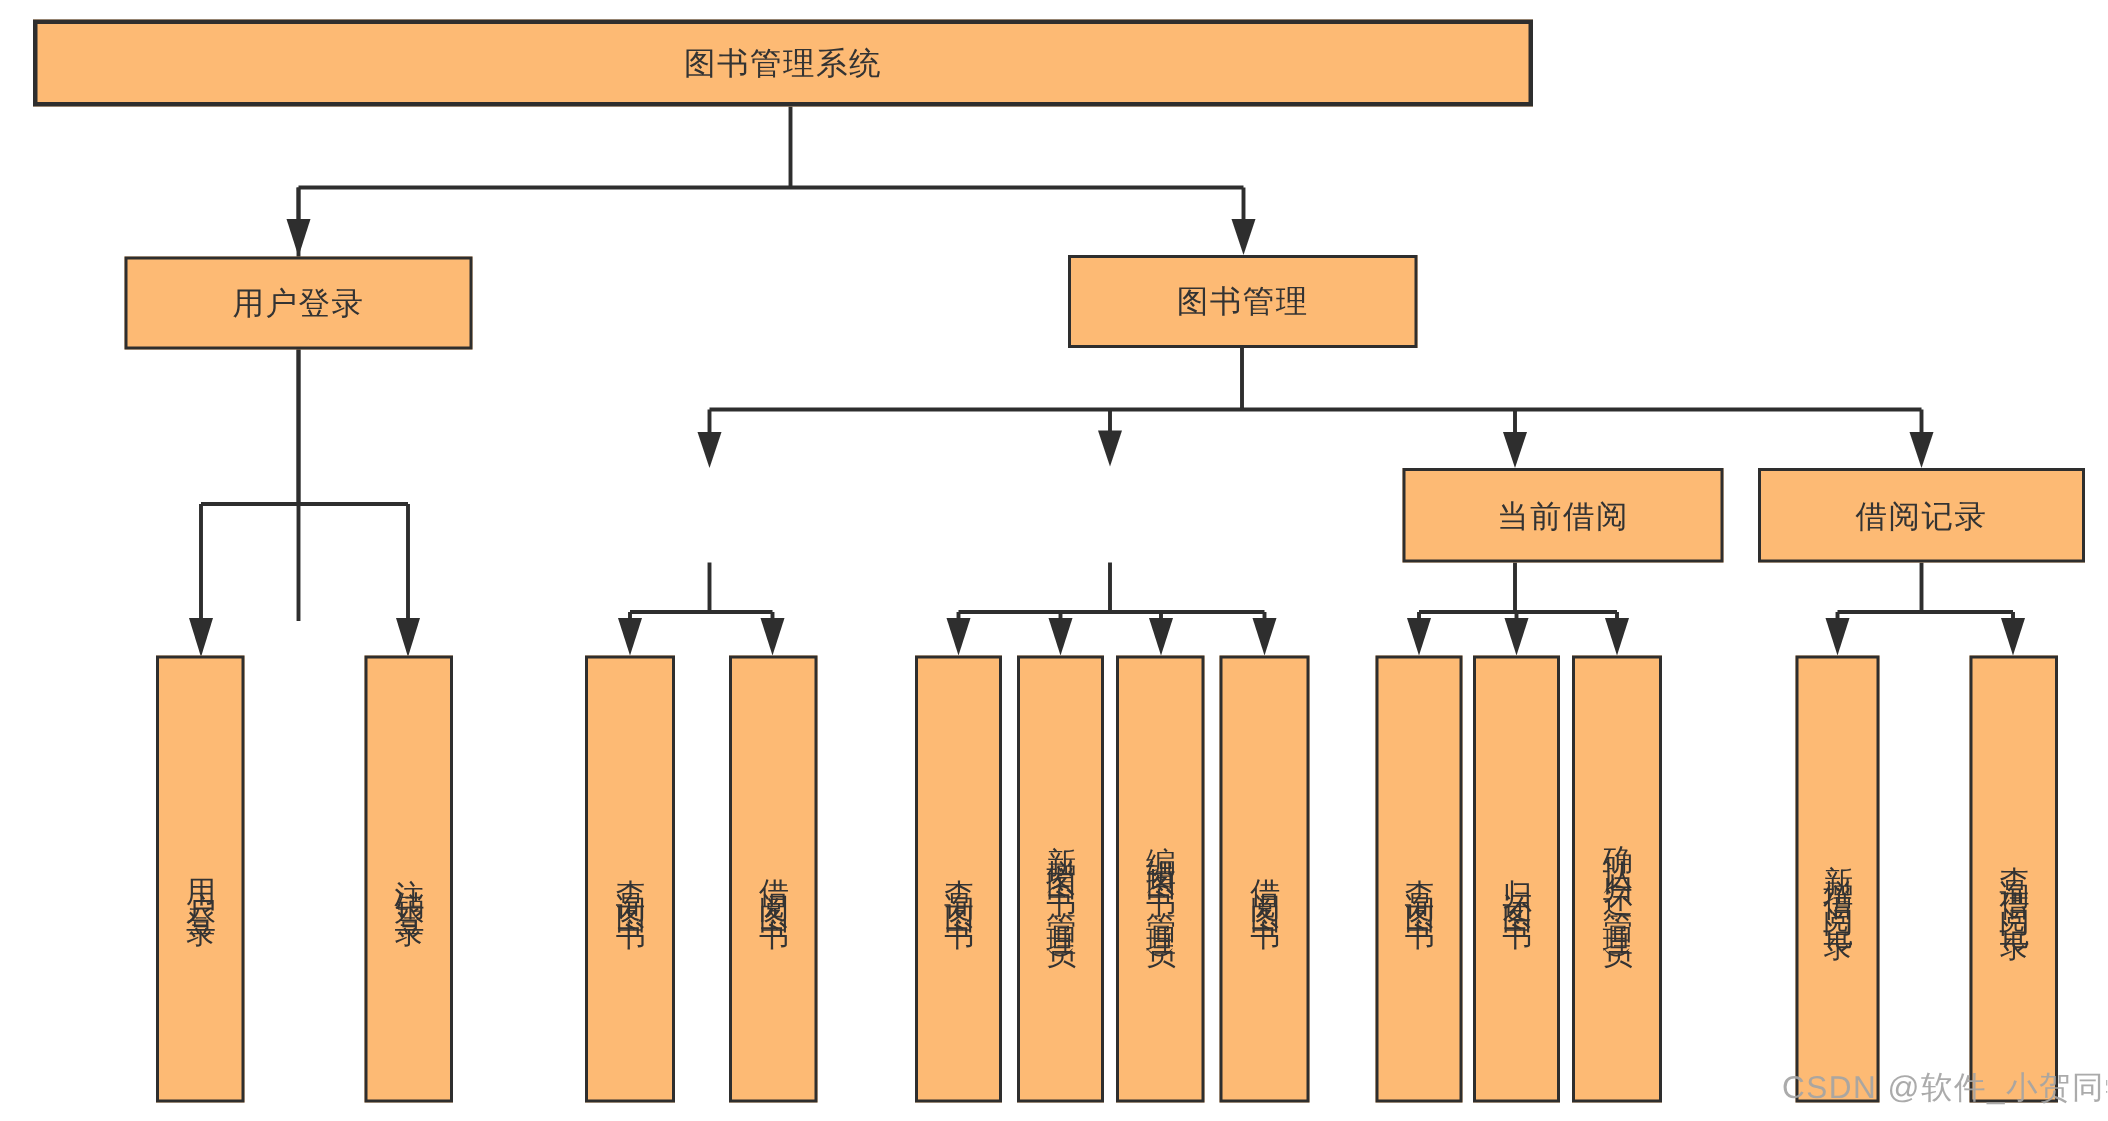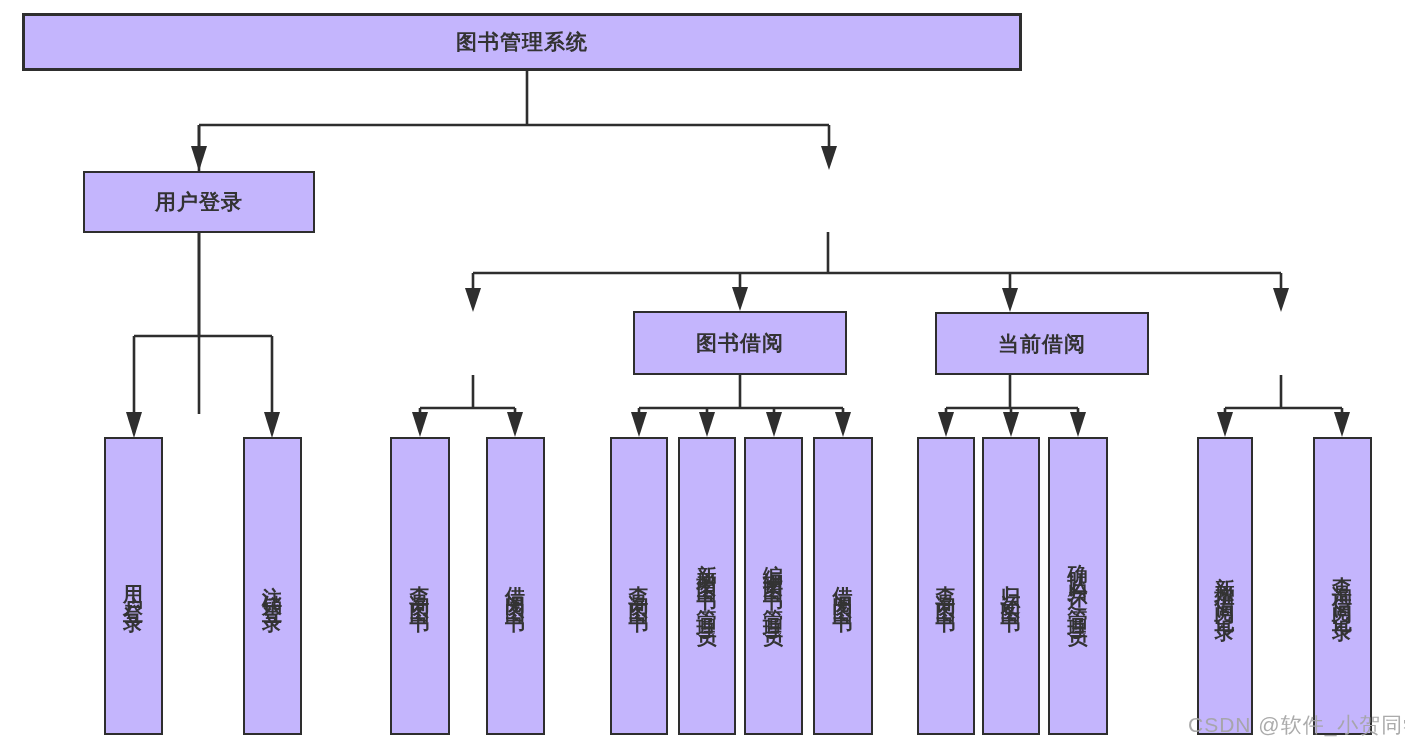--- a/index.html
+++ b/index.html
@@ -3,24 +3,23 @@
 <meta charset="utf-8">
 <style>
   html,body { margin:0; padding:0; background:#ffffff; }
   #stage {
     position:relative; width:1405px; height:747px; background:#ffffff;
     font-family:"Liberation Sans","DejaVu Sans",sans-serif; color:#333333;
     overflow:hidden;
   }
   #wires { position:absolute; left:0; top:0; width:1405px; height:747px; }
   .box {
-    position:absolute; box-sizing:border-box; background:#c4b5fd;
+    position:absolute; box-sizing:border-box; background:#fdba74;
     border:2px solid #2e2e2e; display:flex; align-items:center; justify-content:center;
     text-align:center;
-    font-weight:bold;
   }
   .hbox { font-size:21px; letter-spacing:1px; }
   .vbox {
     writing-mode:vertical-rl; text-orientation:mixed;
     font-size:20px; letter-spacing:9px; line-height:1;
     padding-top:4px;
   }
   
   .n-root          { left:22px;  top:13px;  width:1000px; height:58px; border-width:3px; }
   .n-userlogin     { left:83px;  top:171px; width:232px; height:62px; }
@@ -95,23 +94,24 @@
       <polygon points="1070,412 1086,412 1078,437"></polygon>
 
       <polygon points="1217,412 1233,412 1225,437"></polygon>
       <polygon points="1334,412 1350,412 1342,437"></polygon>
     </g>
   </svg>
 
   <div class="box hbox n-root">图书管理系统</div>
 
   <div class="box hbox n-userlogin">用户登录</div>
+  <div class="box hbox n-bookmgmt">图书管理</div>
 
-  <div class="box hbox n-bookborrow">图书借阅</div>
   <div class="box hbox n-currentborrow">当前借阅</div>
+  <div class="box hbox n-borrowrecord">借阅记录</div>
 
   <div class="box vbox leaf l1">用户登录</div>
   <div class="box vbox leaf l2">注销登录</div>
 
   <div class="box vbox leaf l3">查询图书</div>
   <div class="box vbox leaf l4">借阅图书</div>
 
   <div class="box vbox leaf l5">查询图书</div>
   <div class="box vbox leaf l6">新增图书（管理员）</div>
   <div class="box vbox leaf l7">编辑图书（管理员）</div>

